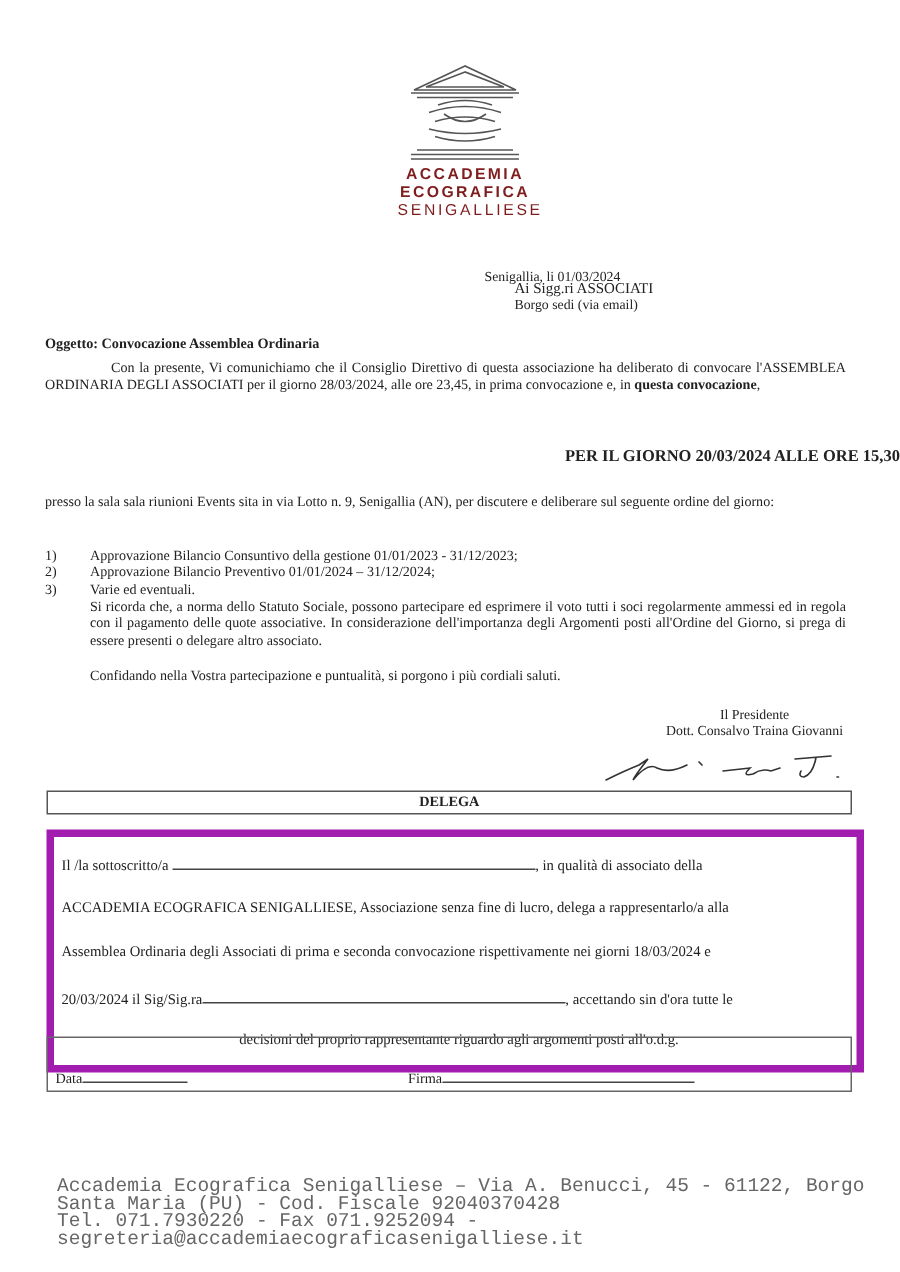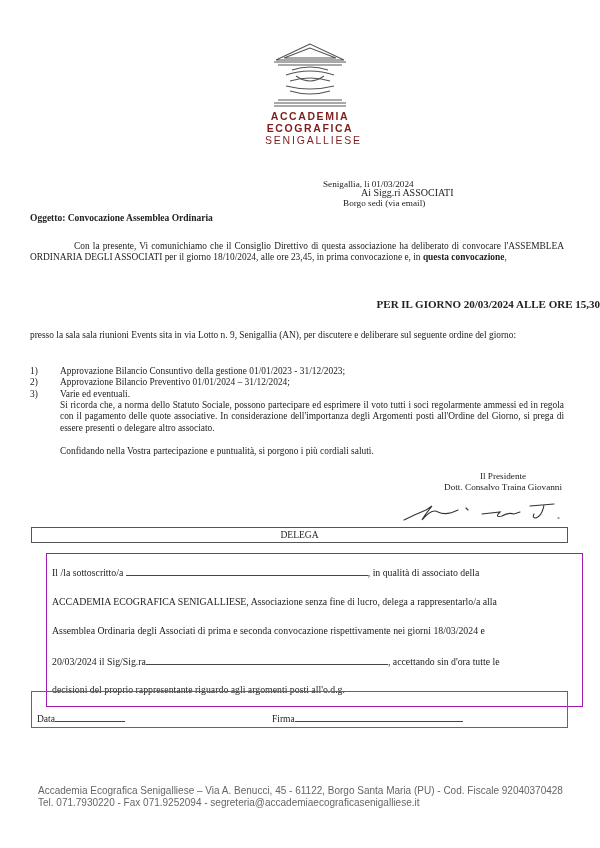--- a/index.html
+++ b/index.html
@@ -17,62 +17,62 @@
     }
     .logo-text .l1, .logo-text .l2 { font-size: 10.5px; font-weight: bold; }
     .logo-text .l3 { font-size: 10.5px; font-weight: normal; letter-spacing: 1.8px; }
 
     .small { font-size: 9.2px; line-height: 11px; }
     .body-text { font-size: 9.4px; line-height: 11.4px; text-align: justify; }
     .bold { font-weight: bold; }
 
     .place-date { left: 323px; top: 167px; margin-top: 12px; }
     .recipient { left: 343px; top: 187px; }
-    .recipient .line1 { font-size: 10px; margin-left: 18px; }
+    .recipient .line1 { font-size: 10px; }
 
-    .subject { left: 30px; top: 213px; font-size: 9.5px; font-weight: bold; }
+    .subject { left: 30px; top: 225px; font-size: 9.5px; font-weight: bold; }
     .para1 { left: 30px; top: 241px; width: 534px; }
     .para1 .indent { display: inline-block; width: 44px; }
 
     .headline { left: 0; width: 600px; top: 298px; text-align: right; font-size: 11px; font-weight: bold; }
 
     .para2 { left: 30px; top: 330px; width: 534px; }
 
     .agenda { left: 30px; top: 366px; width: 534px; }
     .agenda .row { display: flex; }
     .agenda .num { width: 30px; flex: none; }
     .agenda .txt { flex: 1; }
     .note { left: 60px; top: 400px; width: 504px; }
     .closing { left: 60px; top: 446px; width: 504px; }
 
     .signature { right: 38px; top: 471px; text-align: center; }
     .sig-scribble { left: 402px; top: 500px; }
 
     .delega-box {
       left: 31px; top: 527px; width: 535px; height: 14px;
       border: 1px solid #555;
-      text-align: center; font-size: 9.5px; font-weight: normal; line-height: 14px;
+      text-align: center; font-size: 9.5px; font-weight: bold; line-height: 14px;
     }
     .form-box {
-      left: 46px; top: 553px; width: 535px; height: 152px;
-      border: 1px solid #a21caf;
+      left: 31px; top: 553px; width: 535px; height: 152px;
+      border: 5px solid #a21caf;
     }
     .form-line { position: absolute; left: 5px; width: 530px; font-size: 9.8px; line-height: 12px; white-space: nowrap; }
     .blank { display: inline-block; border-bottom: 1px solid #444; height: 9px; vertical-align: baseline; }
 
     .sign-box {
       left: 31px; top: 691px; width: 535px; height: 35px;
       border: 1px solid #666;
     }
     .sign-field { position: absolute; top: 20px; font-size: 9.5px; }
 
     .footer {
       left: 38px; top: 785px; width: 540px;
-      font-family: Liberation Sans, sans-serif;
-      font-size: 10px; line-height: 11.5px; color: #666;
+      font-family: Liberation Mono, monospace;
+      font-size: 13px; line-height: 11.5px; color: #666;
     }
   </style>
 </head>
 <body>
 
 <div class="abs logo">
   <svg width="80" height="70" viewBox="0 0 80 70">
     <g fill="none" stroke="#555" stroke-width="1.1">
       <polygon points="40,4 6,20 74,20"></polygon>
       <polygon points="40,8 14,18 66,18"></polygon>
@@ -98,21 +98,21 @@
 
 <div class="abs place-date small">Senigallia, li 01/03/2024</div>
 <div class="abs recipient small">
   <div class="line1">Ai Sigg.ri ASSOCIATI</div>
   <div>Borgo sedi (via email)</div>
 </div>
 
 <div class="abs subject">Oggetto: Convocazione Assemblea Ordinaria</div>
 
 <div class="abs para1 body-text">
-  <span class="indent"></span><span>Con la presente, Vi comunichiamo che il Consiglio Direttivo di questa associazione ha deliberato di convocare l'ASSEMBLEA ORDINARIA DEGLI ASSOCIATI per il giorno 18/10/2024, alle ore 23,45, in prima convocazione e, in </span><span class="bold">questa convocazione</span><span>,</span>
+  <span class="indent"></span><span>Con la presente, Vi comunichiamo che il Consiglio Direttivo di questa associazione ha deliberato di convocare l'ASSEMBLEA ORDINARIA DEGLI ASSOCIATI per il giorno 28/03/2024, alle ore 23,45, in prima convocazione e, in </span><span class="bold">questa convocazione</span><span>,</span>
 </div>
 
 <div class="abs headline">PER IL GIORNO 20/03/2024 ALLE ORE 15,30</div>
 
 <div class="abs para2 body-text">presso la sala sala riunioni Events sita in via Lotto n. 9, Senigallia (AN), per discutere e deliberare sul seguente ordine del giorno:</div>
 
 <div class="abs agenda body-text">
   <div class="row">
     <span class="num">1)</span>
     <span class="txt">Approvazione Bilancio Consuntivo della gestione 01/01/2023 - 31/12/2023;</span>
@@ -150,21 +150,21 @@
 <div class="abs form-box">
   <div class="form-line" style="top:12px;">
     <span>Il /la sottoscritto/a</span>
     <span class="blank" style="width:242px;"></span><span>, in qualità di associato della</span>
   </div>
   <div class="form-line" style="top:42px;">ACCADEMIA ECOGRAFICA SENIGALLIESE, Associazione senza fine di lucro, delega a rappresentarlo/a alla</div>
   <div class="form-line" style="top:71px;">Assemblea Ordinaria degli Associati di prima e seconda convocazione rispettivamente nei giorni 18/03/2024 e</div>
   <div class="form-line" style="top:101px;">
     <span>20/03/2024  il Sig/Sig.ra</span><span class="blank" style="width:242px;"></span><span>, accettando sin d'ora tutte le</span>
   </div>
-  <div class="form-line" style="top:130px;">decisioni del proprio rappresentante riguardo agli argomenti posti all'o.d.g.</div>
+  <div class="form-line" style="top:130px;text-align:center;">decisioni del proprio rappresentante riguardo agli argomenti posti all'o.d.g.</div>
 </div>
 
 <div class="abs sign-box">
   <div class="sign-field" style="left:5px;">
     <span>Data</span><span class="blank" style="width:70px;"></span>
   </div>
   <div class="sign-field" style="left:240px;">
     <span>Firma</span><span class="blank" style="width:168px;"></span>
   </div>
 </div>

